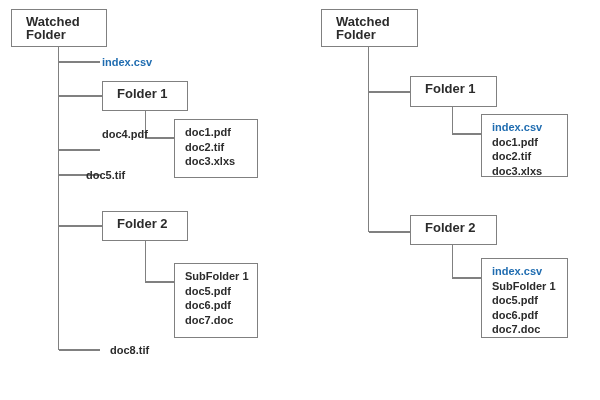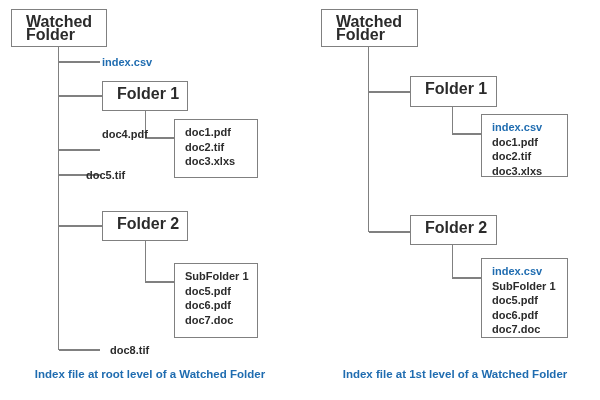--- a/index.html
+++ b/index.html
@@ -28,21 +28,21 @@
     width: 600px;
     height: 400px;
   }
   .box {
     position: absolute;
     border: 1.5px solid #808080;
     background: #ffffff;
     box-sizing: border-box;
   }
   .box-label {
-    font-size: 16px;
+    font-size: 13px;
     font-weight: bold;
     color: #2b2b2b;
     line-height: 13px;
     white-space: pre-line;
   }
   .node-box {
     padding: 5px 0 0 14px;
   }
   .list-box {
     padding: 5px 8px 0 10px;
@@ -141,21 +141,20 @@
 
   <div class="box list-box" style="left:174px; top:263px; width:84px; height:75px;">
     <div class="list-item">SubFolder 1</div>
     <div class="list-item">doc5.pdf</div>
     <div class="list-item">doc6.pdf</div>
     <div class="list-item">doc7.doc</div>
   </div>
 
   <div class="leaf-label" style="left:102px; top:344px;margin-left:8px;">doc8.tif</div>
 
-  <div class="caption" style="left:10px; top:368px; width:280px;">Index file at root level of a Watched Folder</div>
 
   <div class="box node-box" style="left:321px; top:9px; width:97px; height:38px;">
     <div class="box-label">Watched
 Folder</div>
   </div>
 
   <div class="box node-box" style="left:410px; top:76px; width:87px; height:31px;">
     <div class="box-label">Folder 1</div>
   </div>
 
@@ -171,15 +170,14 @@
   </div>
 
   <div class="box list-box" style="left:481px; top:258px; width:87px; height:80px;">
     <div class="list-item accent">index.csv</div>
     <div class="list-item">SubFolder 1</div>
     <div class="list-item">doc5.pdf</div>
     <div class="list-item">doc6.pdf</div>
     <div class="list-item">doc7.doc</div>
   </div>
 
-  <div class="caption" style="left:320px; top:368px; width:270px;">Index file at 1st level of a Watched Folder</div>
 
 </div>
 
 </body></html>

